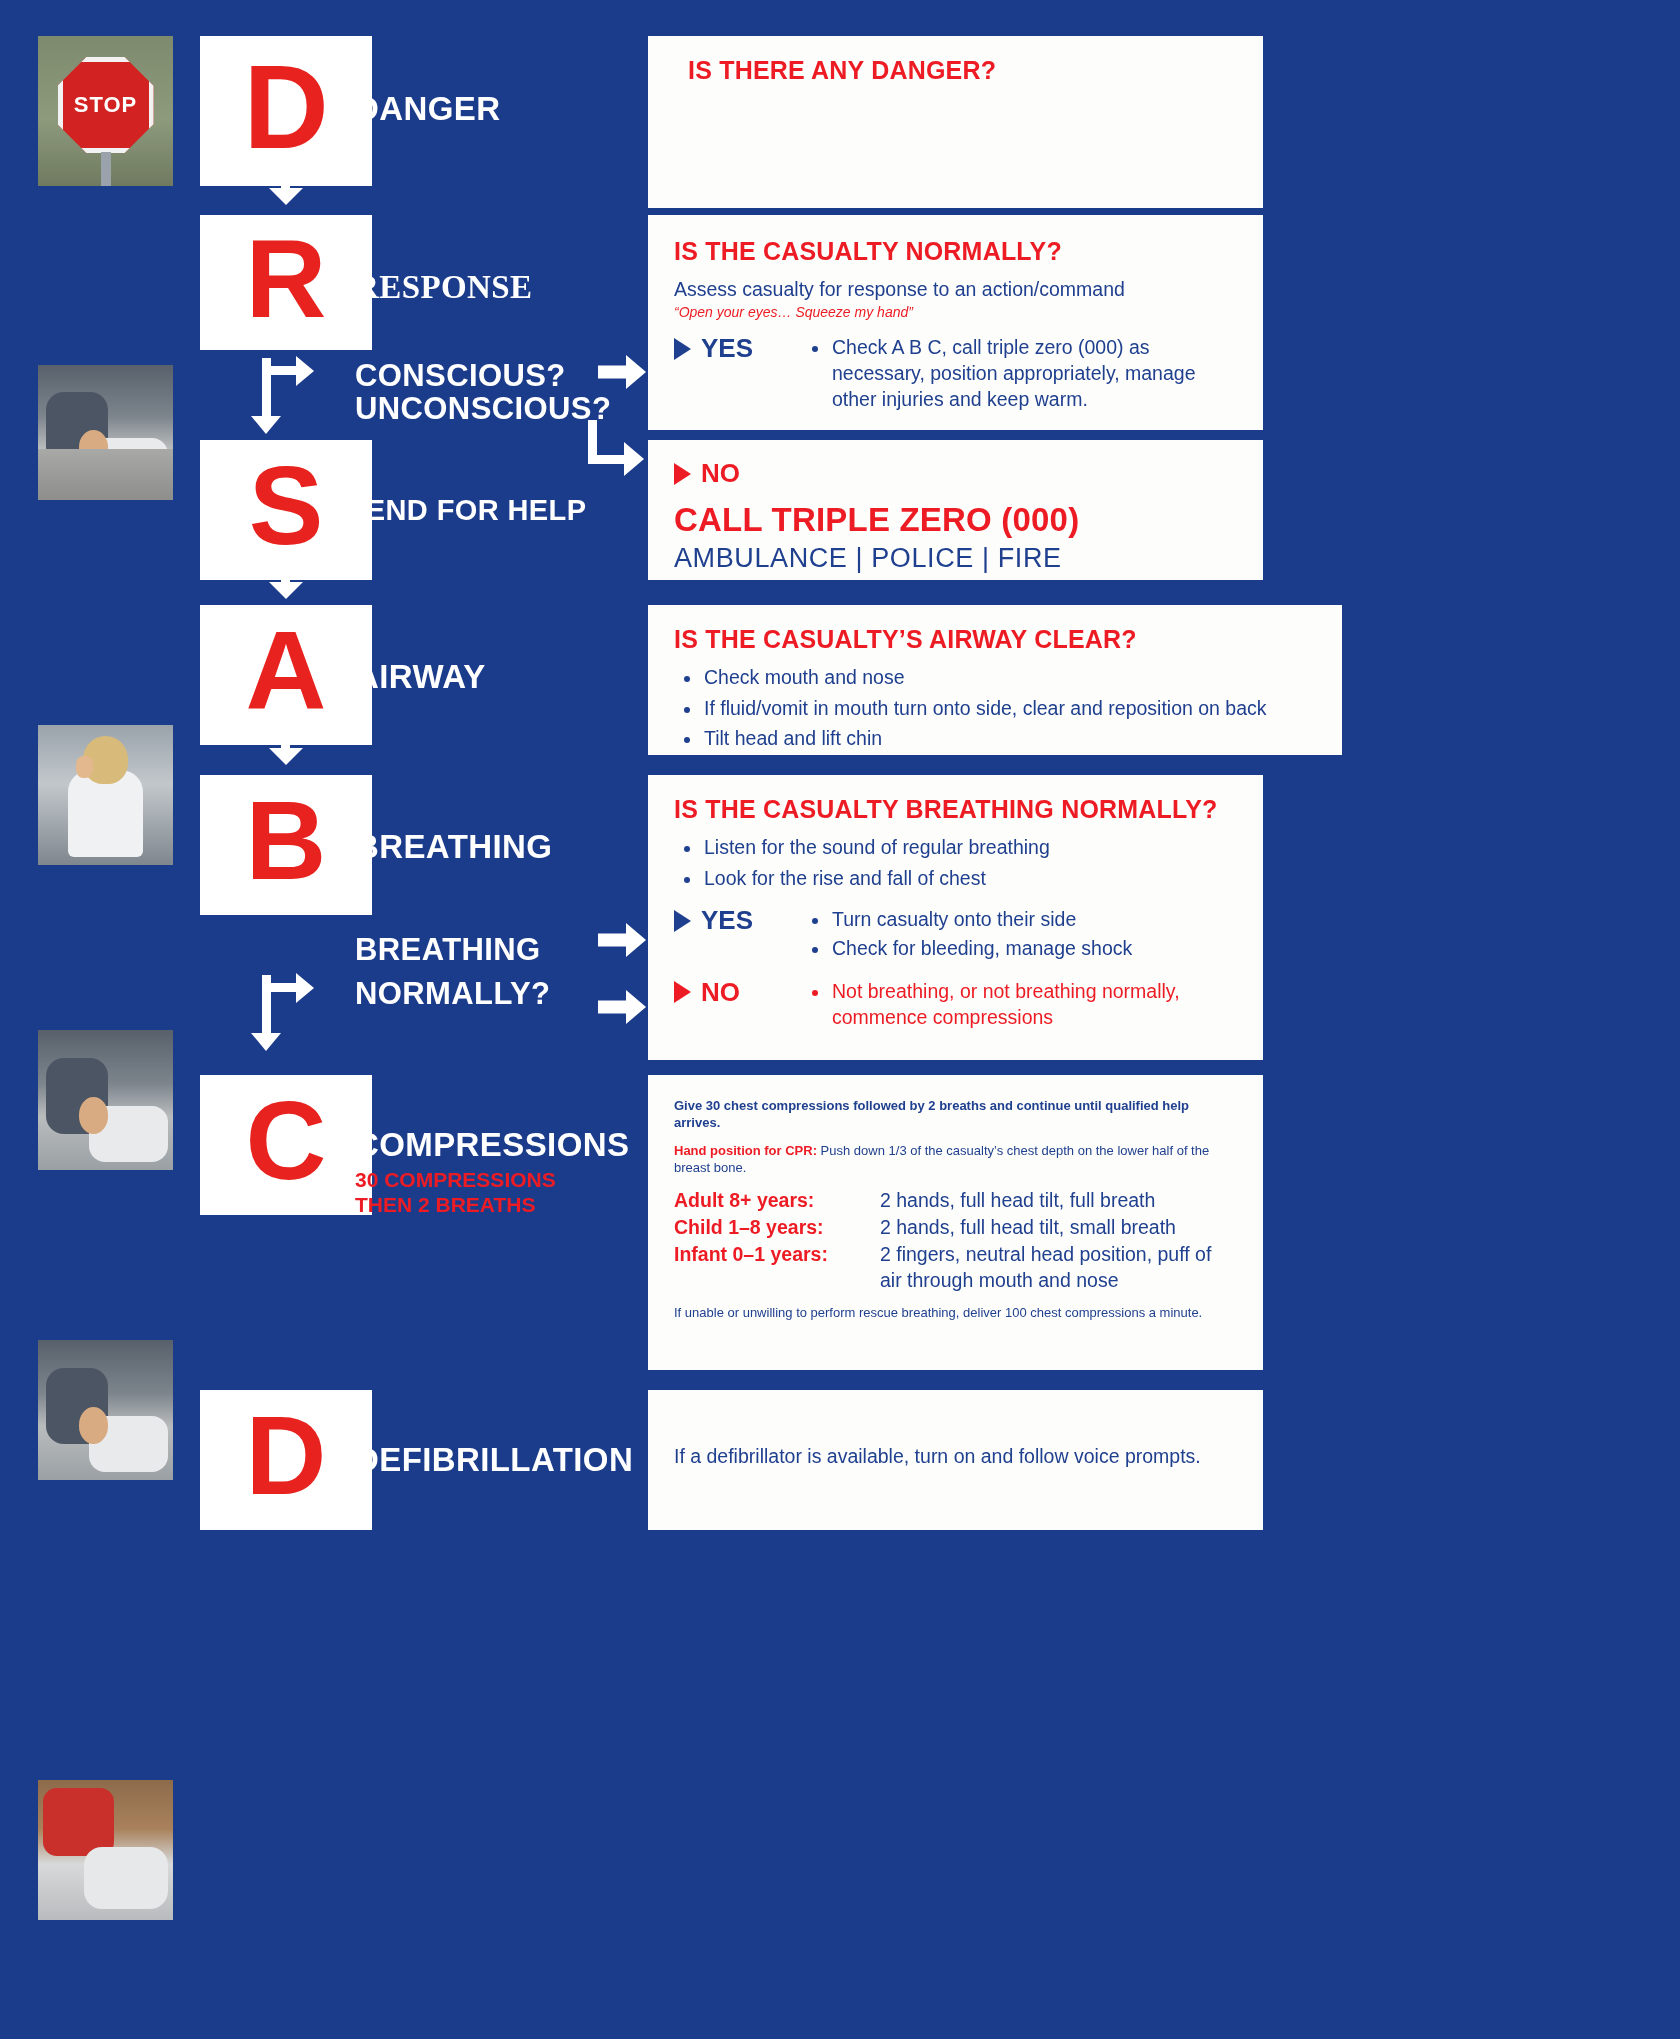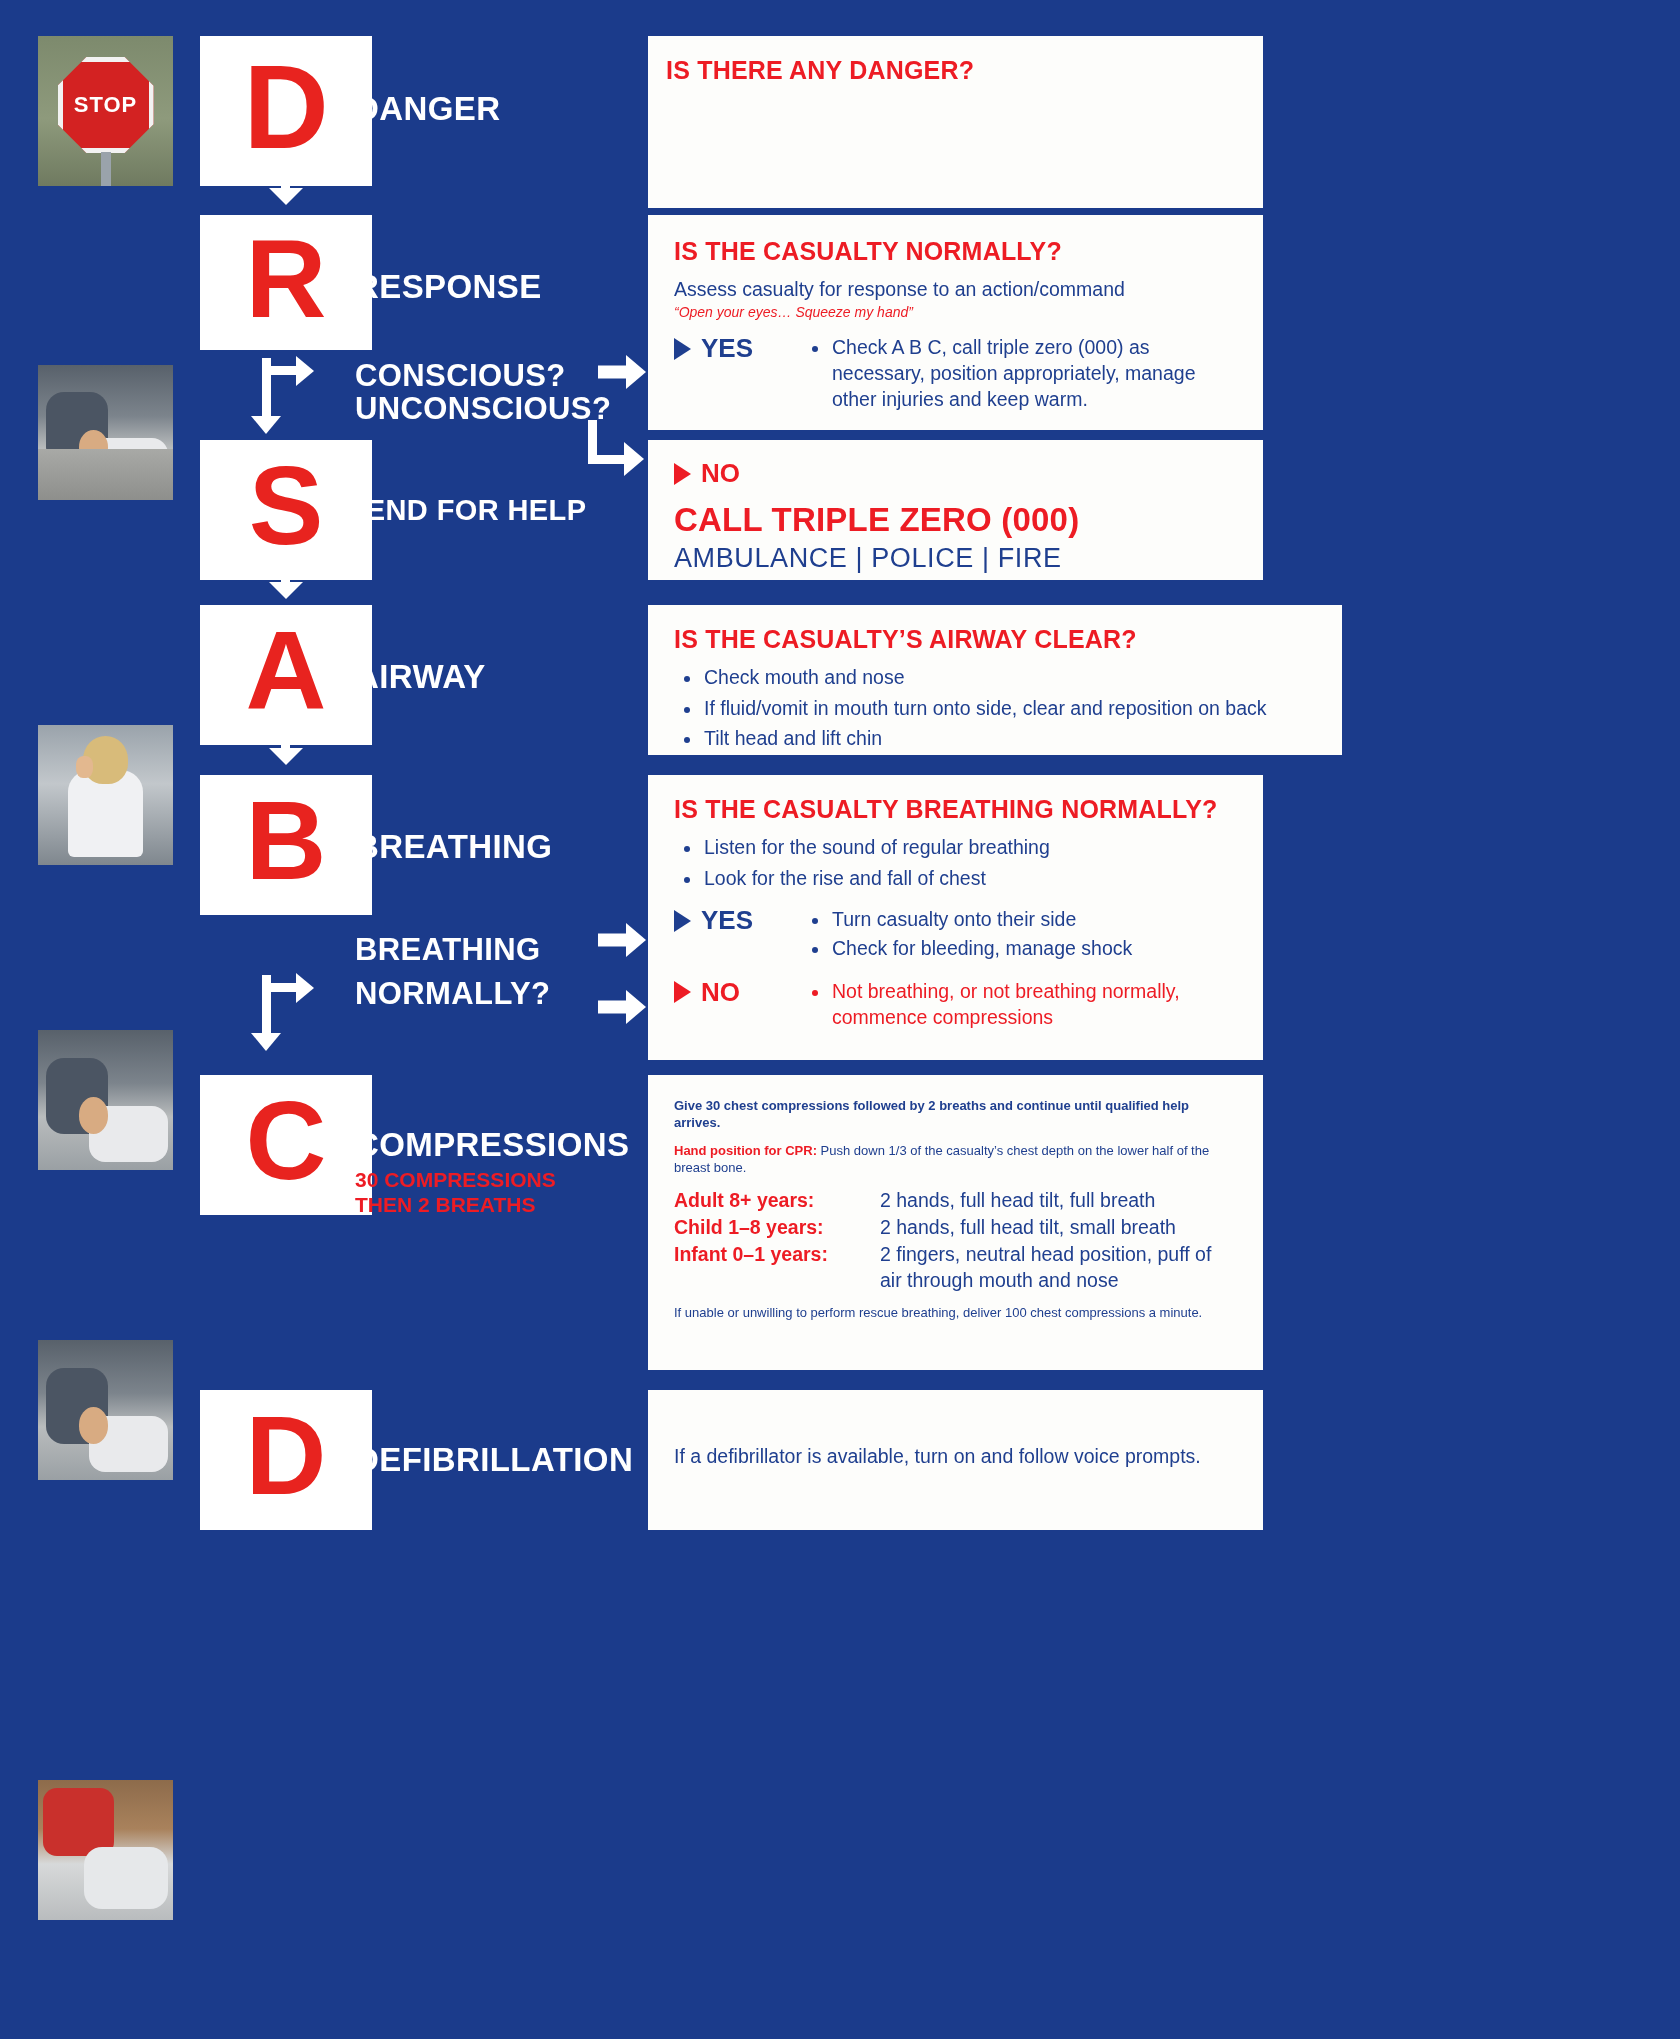--- a/index.html
+++ b/index.html
@@ -63,21 +63,21 @@
     font-family: "Liberation Sans", sans-serif;
   }
 
   
   .panel {
     position: absolute;
     background: #fdfdfb;
     color: #1b3b8b;
     font-family: "Liberation Sans", sans-serif;
   }
-  .panel-inner { padding: 20px 18px; }
+  .panel-inner { padding: 20px 40px; }
 
   .panel h2 {
     color: #ed1c24;
     font-size: 25px;
     font-weight: 700;
     letter-spacing: 0.2px;
     margin-bottom: 11px;
   }
   .panel p, .panel li {
     color: #1f3f8f;
@@ -317,21 +317,21 @@
       <div class="torso"></div>
       <div class="victim"></div>
       <div class="face"></div>
     </div>
   </div>
 
   <div class="letter-tile" style="left:200px; top:215px; height:135px; font-size:112px;">
     <span>R</span>
   </div>
 
-  <div class="step-label" style="left:355px; top:270px; font-size:33px;">RESPONSE</div>
+  <div class="step-label" style="left:355px; top:270px; font-size:33px;font-family:Liberation Serif, serif;">RESPONSE</div>
 
   <div class="fork" style="left:246px; top:358px; width:90px; height:78px;">
     <div class="bar" style="left:16px; top:0; width:9px; height:62px;"></div>
     <div class="bar" style="left:16px; top:8px; width:36px; height:9px;"></div>
     <div class="head-r" style="left:50px; top:-2px;"></div>
     <div class="head-d" style="left:5px; top:58px;"></div>
   </div>
 
   <div class="step-label" style="left:355px; top:360px; font-size:31px;">
     <div>CONSCIOUS?</div>

